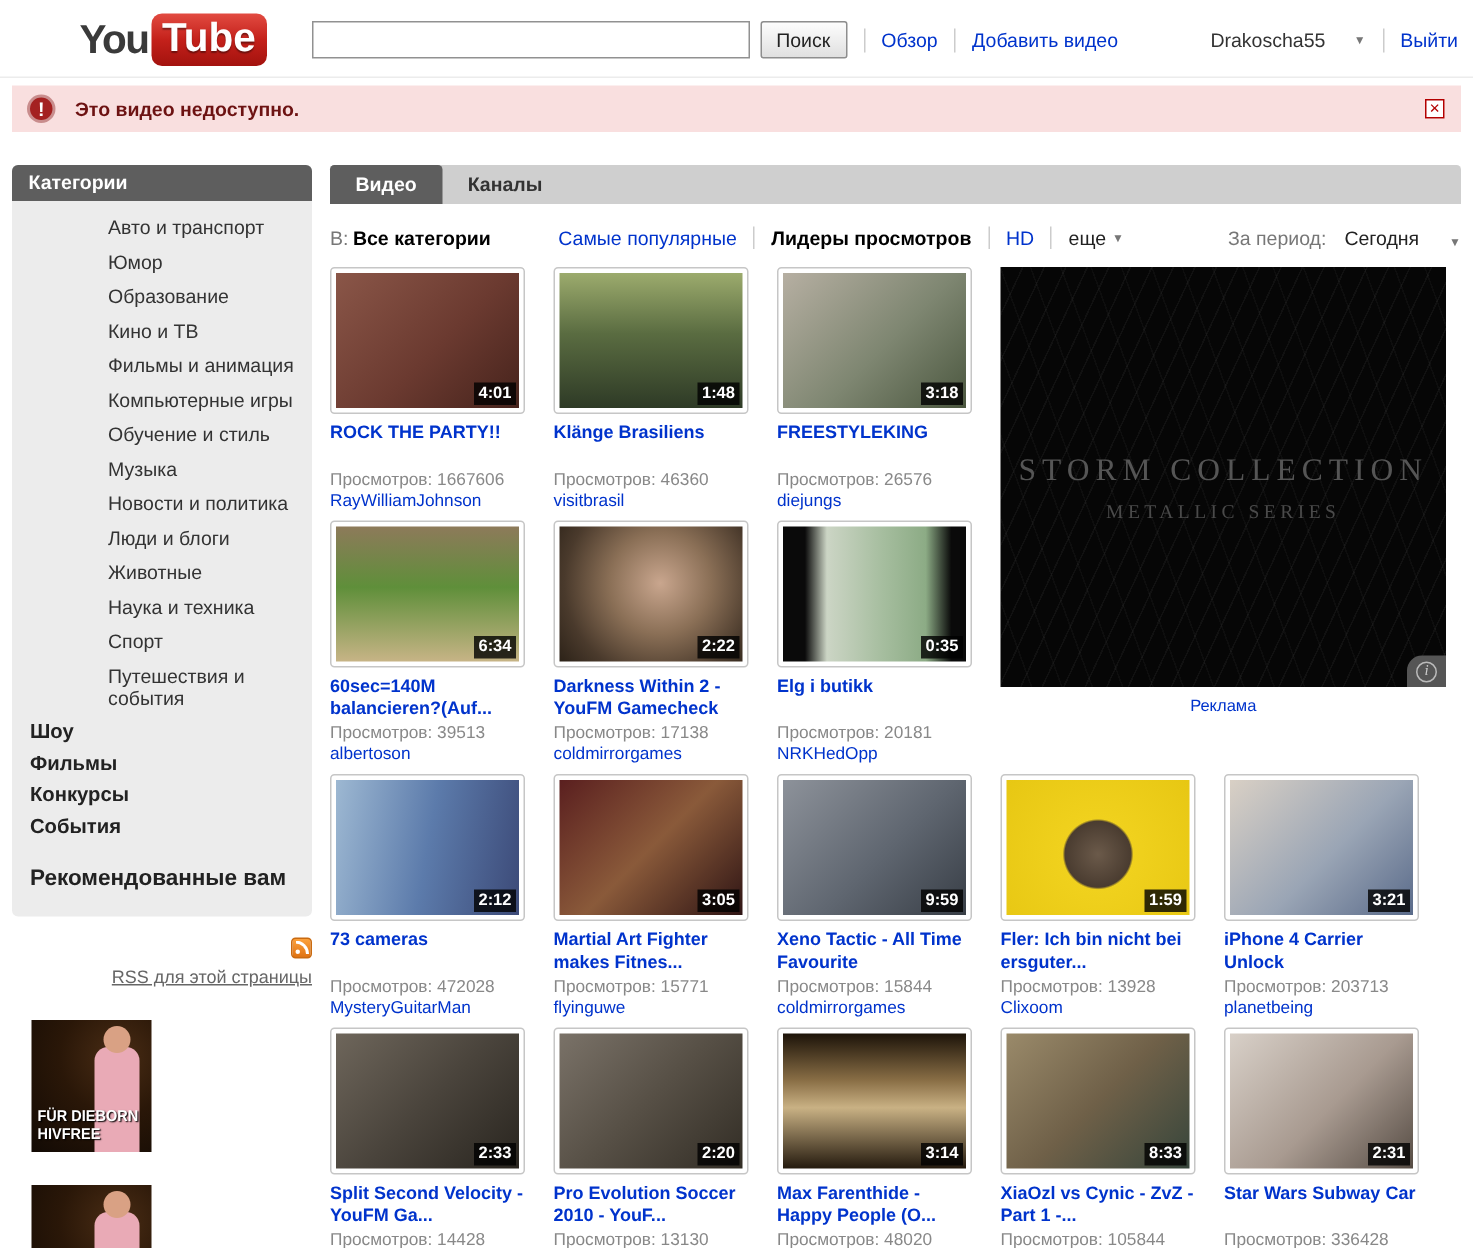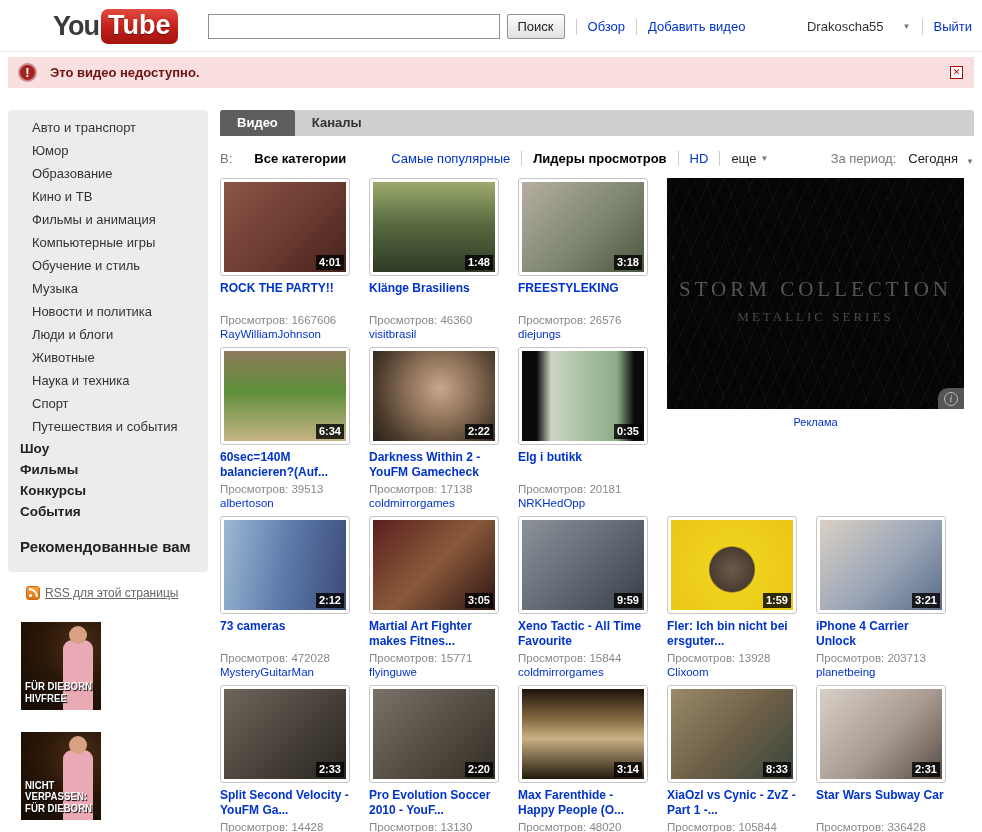--- a/index.html
+++ b/index.html
@@ -55,25 +55,25 @@
   
   .content { display: flex; align-items: flex-start; margin-top: 22px; padding: 0 8px; }
 
   .sidebar { width: 200px; flex: 0 0 auto; }
   .sidebar-box { background: #ececec; border-radius: 4px; padding-bottom: 14px; }
   .sidebar-header {
     background: #5e5e5e; color: #fff; font-weight: bold; font-size: 13px;
     padding: 4px 11px 5px; border-radius: 4px 4px 0 0;
   }
   .sidebar ul { list-style: none; }
-  .cats { padding-top: 6px; }
+  .cats { padding-top: 6px; padding-left: 40px; }
   .cats li { padding: 4px 8px 4px 24px; color: #333; font-size: 13px; cursor: pointer; }
   .sections li { padding: 3px 8px 3px 12px; font-weight: bold; font-size: 13.5px; color: #222; cursor: pointer; }
   .recommended { margin-top: 13px; padding: 3px 8px 3px 12px; font-weight: bold; font-size: 15px; color: #222; cursor: pointer; }
-  .rss-row { display: flex; align-items: flex-end; gap: 5px; margin: 14px 0 0 18px; }
+  .rss-row { display: flex; align-items: flex-end; gap: 5px; margin: 14px 0 0 2px; flex-direction: column; }
   .rss-icon {
     width: 14px; height: 14px; border-radius: 3px; position: relative; flex: 0 0 auto;
     background: linear-gradient(#fca13c, #e07312); border: 1px solid #c96a10;
   }
   .rss-icon::before { content: ""; position: absolute; left: 2px; bottom: 2px; width: 3px; height: 3px; background: #fff; border-radius: 50%; }
   .rss-icon::after {
     content: ""; position: absolute; left: 2px; bottom: 2px; width: 7px; height: 7px;
     border: 2px solid #fff; border-left: none; border-bottom: none; border-radius: 0 10px 0 0;
   }
   .rss-link { color: #666; text-decoration: underline; font-size: 12px; }
@@ -98,29 +98,29 @@
 
   
   .main { flex: 1; margin-left: 12px; }
   .tabstrip { background: #cfcfcf; border-radius: 3px 3px 0 0; display: flex; height: 26px; }
   .tab { line-height: 26px; padding: 0 17px; font-weight: bold; font-size: 13px; cursor: pointer; }
   .tab.active { background: #5e5e5e; color: #fff; border-radius: 3px 3px 0 0; }
   .tab.inactive { color: #333; }
 
   .filterbar { display: flex; align-items: center; margin-top: 15px; font-size: 13px; }
   .in-label { color: #777; }
-  .cat-current { font-weight: bold; color: #000; margin-left: 22px; }
+  .cat-current { font-weight: bold; color: #000; margin-left: 3px; }
   .fgap { width: 45px; }
   .flink { color: #0033cc; }
   .fsep { width: 1px; height: 15px; background: #ccc; margin: 0 11px; }
   .factive { font-weight: bold; color: #000; }
   .fmore { color: #222; cursor: pointer; display: flex; align-items: center; gap: 4px; }
   .fright { margin-left: auto; display: flex; align-items: center; gap: 6px; }
   .period-label { color: #777; margin-right: 6px; }
-  .period-value { color: #222; cursor: pointer; display: flex; align-items: flex-end; gap: 8px; }
+  .period-value { color: #222; cursor: pointer; display: flex; align-items: flex-end; gap: 20px; }
 
   .video-grid {
     display: grid; grid-template-columns: repeat(5, 135px);
     column-gap: 14px; row-gap: 6px; margin-top: 12px;
   }
   .vcell { width: 135px; cursor: pointer; }
   .thumb-wrap {
     width: 130px; padding: 3px; background: #fff; border: 1px solid #c6c6c6;
     border-radius: 3px; position: relative;
   }
@@ -131,21 +131,21 @@
   }
   .vtitle {
     margin-top: 5px; color: #0033cc; font-size: 12px; font-weight: bold;
     line-height: 15px; min-height: 32px;
   }
   .views { color: #888; font-size: 11.5px; line-height: 14px; }
   .channel { color: #0033cc; font-size: 11.5px; line-height: 14px; }
 
   .ad-slot { grid-column: 4 / 6; grid-row: 1 / 3; width: 297px; }
   .ad-image {
-    width: 297px; height: 231px; position: relative;
+    width: 297px; height: 280px; position: relative;
     background:
       repeating-linear-gradient(115deg, rgba(255,255,255,.045) 0 1px, transparent 1px 13px),
       repeating-linear-gradient(70deg, rgba(255,255,255,.03) 0 1px, transparent 1px 19px),
       #060606;
     display: flex; flex-direction: column; justify-content: center; align-items: center;
     cursor: pointer;
   }
   .ad-title {
     font-family: "Liberation Serif", "DejaVu Serif", serif;
     color: #555; font-size: 21px; letter-spacing: 4px; margin-top: 14px;
@@ -191,20 +191,21 @@
 <div class="notice">
   <div class="err-icon">!</div>
   <div class="notice-text">Это видео недоступно.</div>
   <div class="notice-close">✕</div>
 </div>
 
 <div class="content">
 
   <div class="sidebar">
     <div class="sidebar-box">
+      <div class="sidebar-header">Категории</div>
       <ul class="cats">
 
           <li>Авто и транспорт</li>
 
           <li>Юмор</li>
 
           <li>Образование</li>
 
           <li>Кино и ТВ</li>
 

